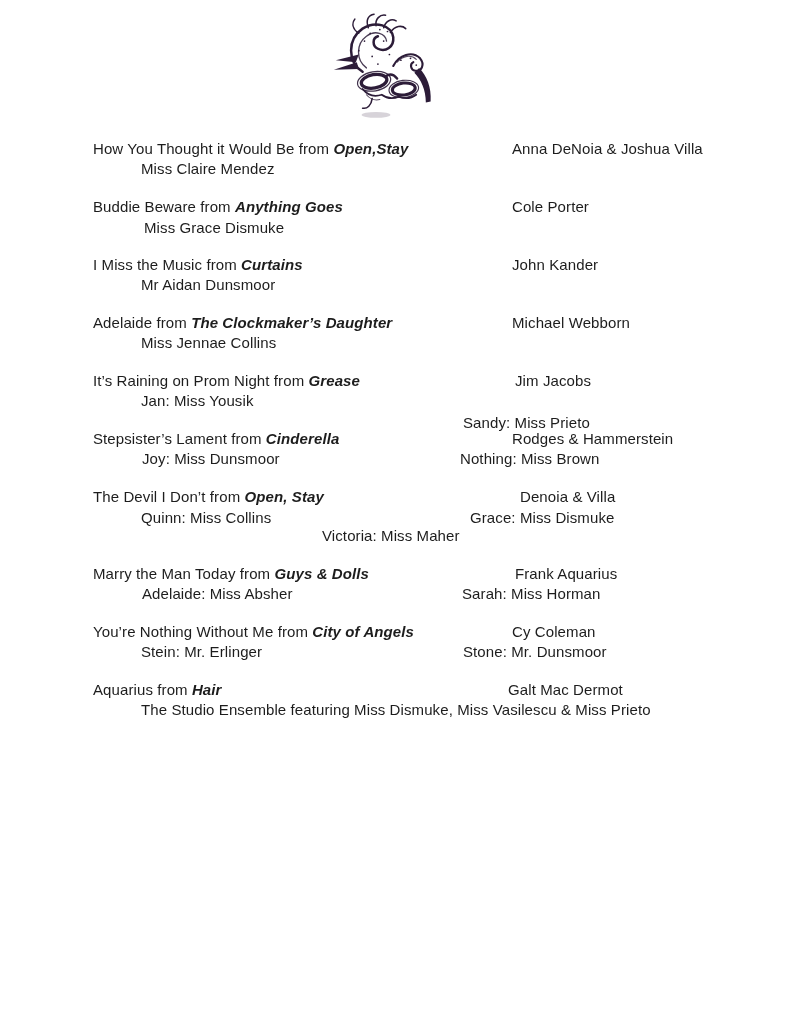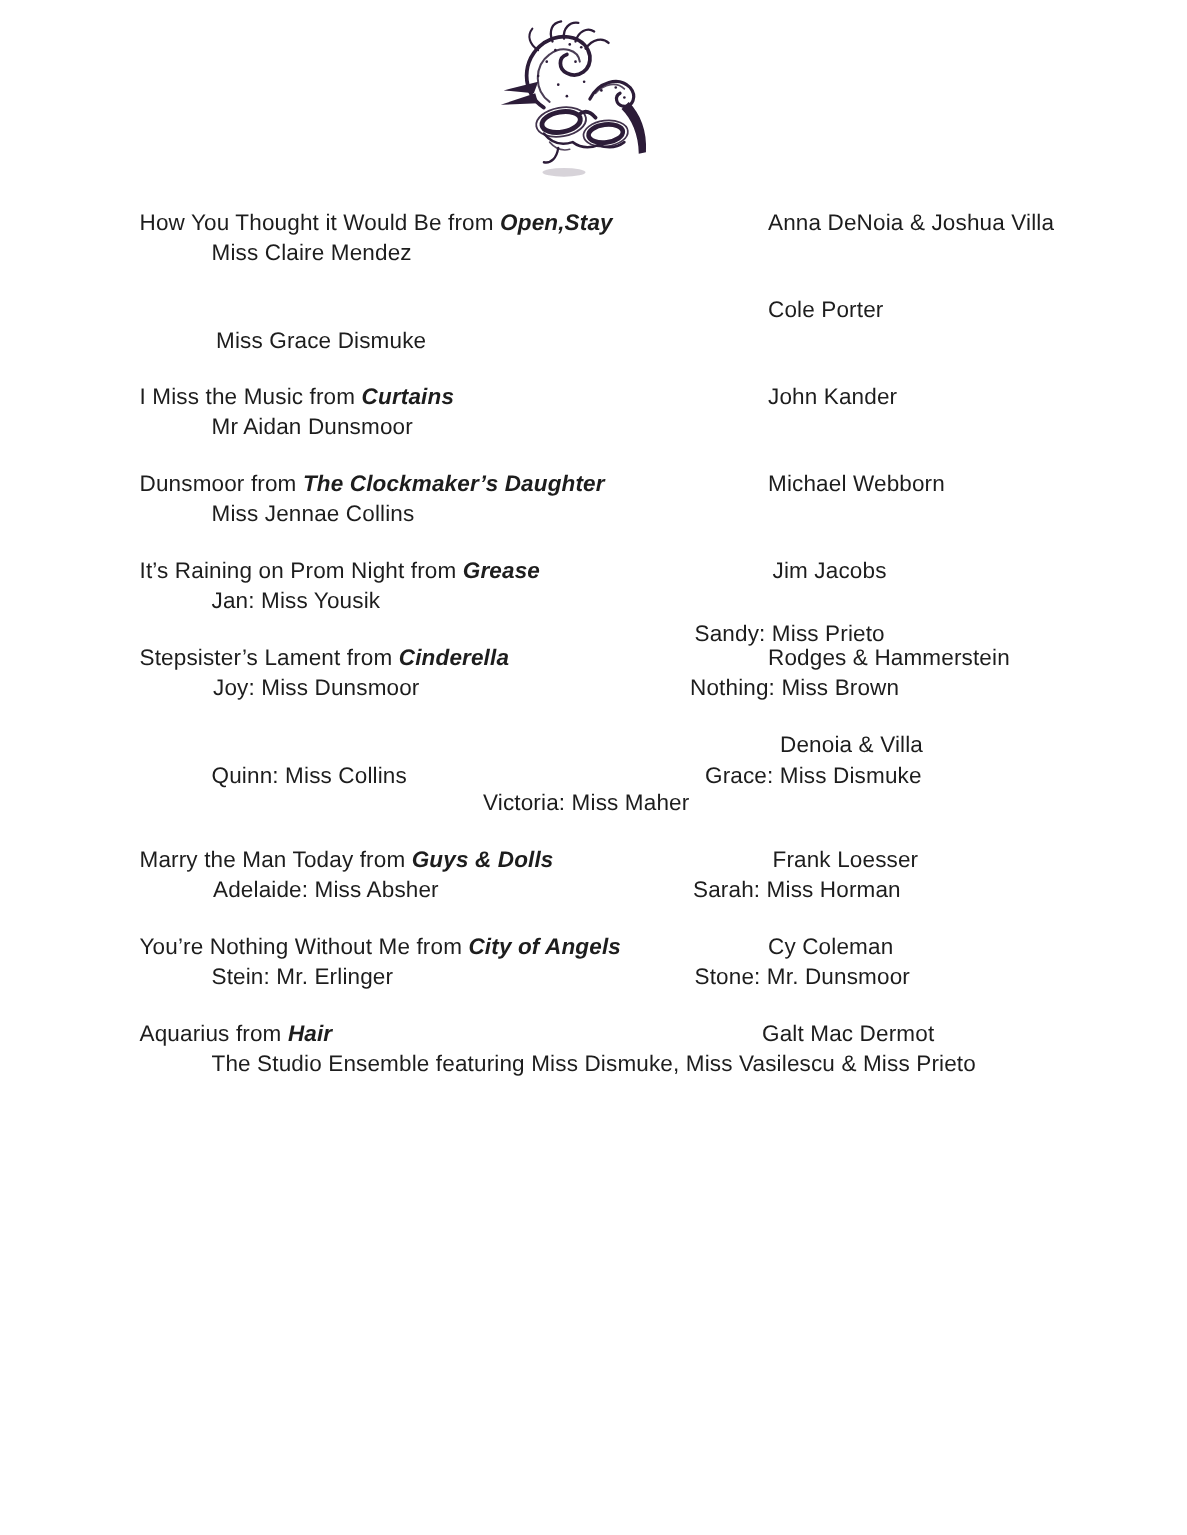--- a/index.html
+++ b/index.html
@@ -84,48 +84,50 @@
         <circle cx="50" cy="54" r="0.9"></circle>
     </g>
 
     <ellipse cx="48" cy="107" rx="15" ry="3" fill="#b7aeb9" opacity="0.55"></ellipse>
   </svg>
 
   <div class="ln" style="left:93px;top:139px"><span>How You Thought it Would Be from </span><span class="show">Open,Stay</span></div>
   <div class="ln" style="left:512px;top:139px">Anna DeNoia &amp; Joshua Villa</div>
   <div class="ln" style="left:141px;top:159px">Miss Claire Mendez</div>
 
+  <div class="ln" style="left:93px;top:197px"><span>Buddie Beware from </span><span class="show">Anything Goes</span></div>
   <div class="ln" style="left:512px;top:197px">Cole Porter</div>
   <div class="ln" style="left:144px;top:218px">Miss Grace Dismuke</div>
 
   <div class="ln" style="left:93px;top:255px"><span>I Miss the Music from </span><span class="show">Curtains</span></div>
   <div class="ln" style="left:512px;top:255px">John Kander</div>
   <div class="ln" style="left:141px;top:275px">Mr Aidan Dunsmoor</div>
 
-  <div class="ln" style="left:93px;top:313px"><span>Dunsmoor from </span><span class="show">The Clockmaker’s Daughter</span></div>
+  <div class="ln" style="left:93px;top:313px"><span>Adelaide from </span><span class="show">The Clockmaker’s Daughter</span></div>
   <div class="ln" style="left:512px;top:313px">Michael Webborn</div>
   <div class="ln" style="left:141px;top:333px">Miss Jennae Collins</div>
 
   <div class="ln" style="left:93px;top:371px"><span>It’s Raining on Prom Night from </span><span class="show">Grease</span></div>
   <div class="ln" style="left:515px;top:371px">Jim Jacobs</div>
   <div class="ln" style="left:141px;top:391px">Jan: Miss Yousik</div>
   <div class="ln" style="left:463px;top:413px">Sandy: Miss Prieto</div>
 
   <div class="ln" style="left:93px;top:429px"><span>Stepsister’s Lament from </span><span class="show">Cinderella</span></div>
   <div class="ln" style="left:512px;top:429px">Rodges &amp; Hammerstein</div>
   <div class="ln" style="left:142px;top:449px">Joy: Miss Dunsmoor</div>
   <div class="ln" style="left:460px;top:449px">Nothing: Miss Brown</div>
 
+  <div class="ln" style="left:93px;top:487px"><span>The Devil I Don’t from </span><span class="show">Open, Stay</span></div>
   <div class="ln" style="left:520px;top:487px">Denoia &amp; Villa</div>
   <div class="ln" style="left:141px;top:508px">Quinn: Miss Collins</div>
   <div class="ln" style="left:470px;top:508px">Grace: Miss Dismuke</div>
   <div class="ln" style="left:322px;top:526px">Victoria: Miss Maher</div>
 
   <div class="ln" style="left:93px;top:564px"><span>Marry the Man Today from </span><span class="show">Guys &amp; Dolls</span></div>
-  <div class="ln" style="left:515px;top:564px">Frank Loesser</div>
+  <div class="ln" style="left:515px;top:564px">Frank Aquarius</div>
   <div class="ln" style="left:142px;top:584px">Adelaide: Miss Absher</div>
   <div class="ln" style="left:462px;top:584px">Sarah: Miss Horman</div>
 
   <div class="ln" style="left:93px;top:622px"><span>You’re Nothing Without Me from </span><span class="show">City of Angels</span></div>
   <div class="ln" style="left:512px;top:622px">Cy Coleman</div>
   <div class="ln" style="left:141px;top:642px">Stein: Mr. Erlinger</div>
   <div class="ln" style="left:463px;top:642px">Stone: Mr. Dunsmoor</div>
 
   <div class="ln" style="left:93px;top:680px"><span>Aquarius from </span><span class="show">Hair</span></div>
   <div class="ln" style="left:508px;top:680px">Galt Mac Dermot</div>

